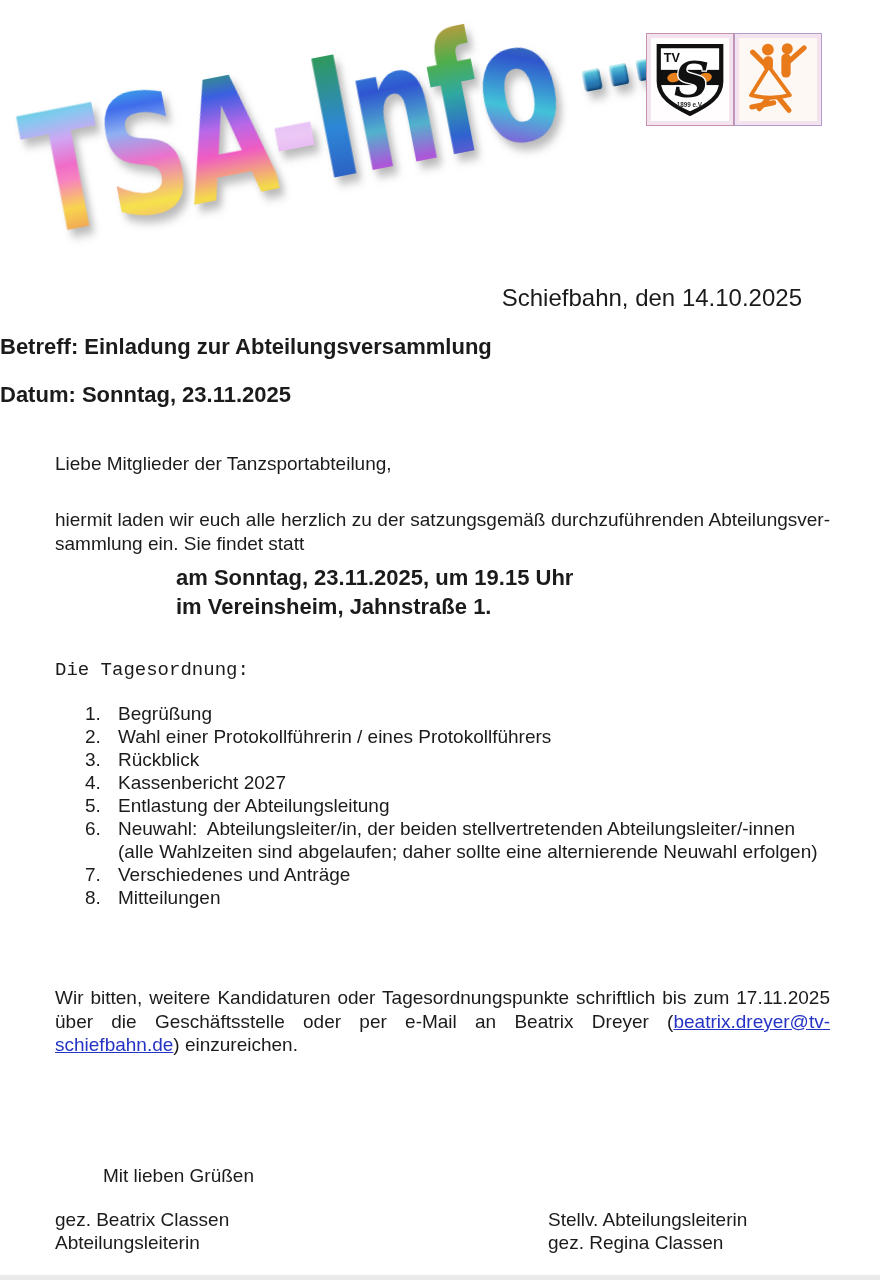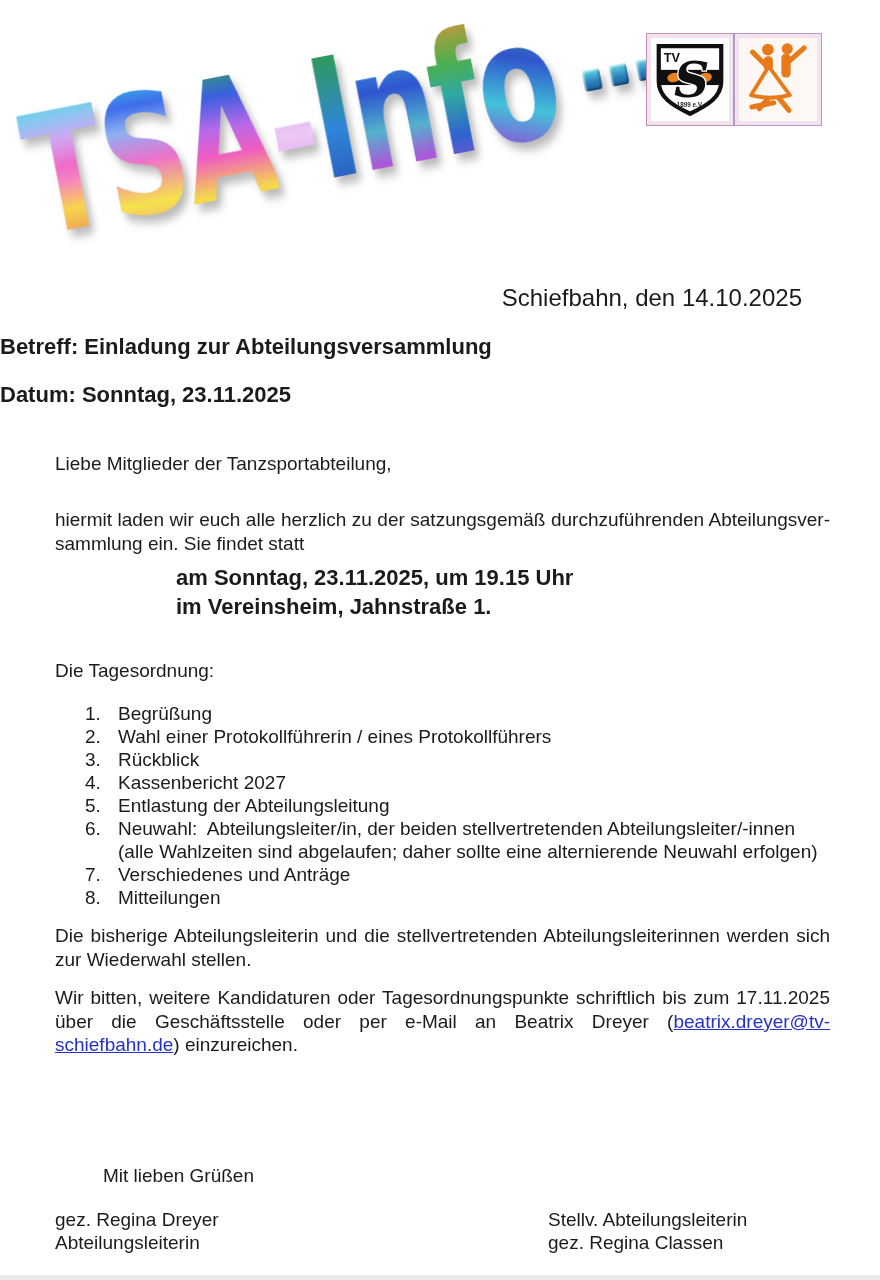--- a/index.html
+++ b/index.html
@@ -44,21 +44,21 @@
   
   .dateline{position:absolute;top:284px;right:78px;font-size:24px;}
   .subject{position:absolute;top:334px;left:0;width:704px;text-align:left;font-size:22px;font-weight:bold;}
   .datum{position:absolute;top:382px;left:0;width:880px;font-size:22px;font-weight:bold;}
 
   .para{position:absolute;left:55px;width:775px;font-size:19px;line-height:23.5px;}
   .just{text-align:justify;}
   .salutation{top:452px;}
   .intro{top:493px;margin-top:15px;}
   .event-block{top:563px;padding-left:121px;font-size:22px;font-weight:bold;line-height:29px;}
-  .agenda-title{top:659px;}
+  .agenda-title{top:659px;font-family:Liberation Mono, monospace;}
   .agenda{top:702px;line-height:23px;}
   .agenda ol{list-style:none;margin:0;padding:0 0 0 63px;}
   .agenda li{position:relative;}
   .agenda .num{position:absolute;left:-33px;}
   .p-reelection{top:924px;}
   .p-candidates{top:986px;}
   .p-meeting{top:1069px;}
   .closing{top:1164px;margin-left:48px;}
   .sig{position:absolute;top:1208px;font-size:19px;line-height:23px;}
   .sig-left{left:55px;}
@@ -133,29 +133,28 @@
       <li><span class="num">2.</span><span>Wahl einer Protokollführerin / eines Protokollführers</span></li>
       <li><span class="num">3.</span><span>Rückblick</span></li>
       <li><span class="num">4.</span><span>Kassenbericht 2027</span></li>
       <li><span class="num">5.</span><span>Entlastung der Abteilungsleitung</span></li>
       <li><span class="num">6.</span><span>Neuwahl:&nbsp; Abteilungsleiter/in, der beiden stellvertretenden Abteilungsleiter/-innen (alle Wahlzeiten sind abgelaufen; daher sollte eine alternierende Neuwahl erfolgen)</span></li>
       <li><span class="num">7.</span><span>Verschiedenes und Anträge</span></li>
       <li><span class="num">8.</span><span>Mitteilungen</span></li>
     </ol>
   </div>
 
-  <div class="para p-reelection just">Die bisherige Abteilungsleiterin und die stellvertretenden Abteilungsleiterinnen werden sich zur Wiederwahl stellen.</div>
 
   <div class="para p-candidates just"><span>Wir bitten, weitere Kandidaturen oder Tagesordnungspunkte schriftlich bis zum 17.11.2025 über die Geschäftsstelle oder per e-Mail an Beatrix Dreyer (</span><a class="email-link" href="#">beatrix.dreyer@tv-schiefbahn.de</a><span>) einzureichen.</span></div>
 
 
   <div class="para closing">Mit lieben Grüßen</div>
 
   <div class="sig sig-left">
-    <div>gez. Regina Dreyer</div>
+    <div>gez. Beatrix Classen</div>
     <div>Abteilungsleiterin</div>
   </div>
   <div class="sig sig-right">
     <div>Stellv. Abteilungsleiterin</div>
     <div>gez. Regina Classen</div>
   </div>
 
   <div class="bottom-edge"></div>
 </div>
 

